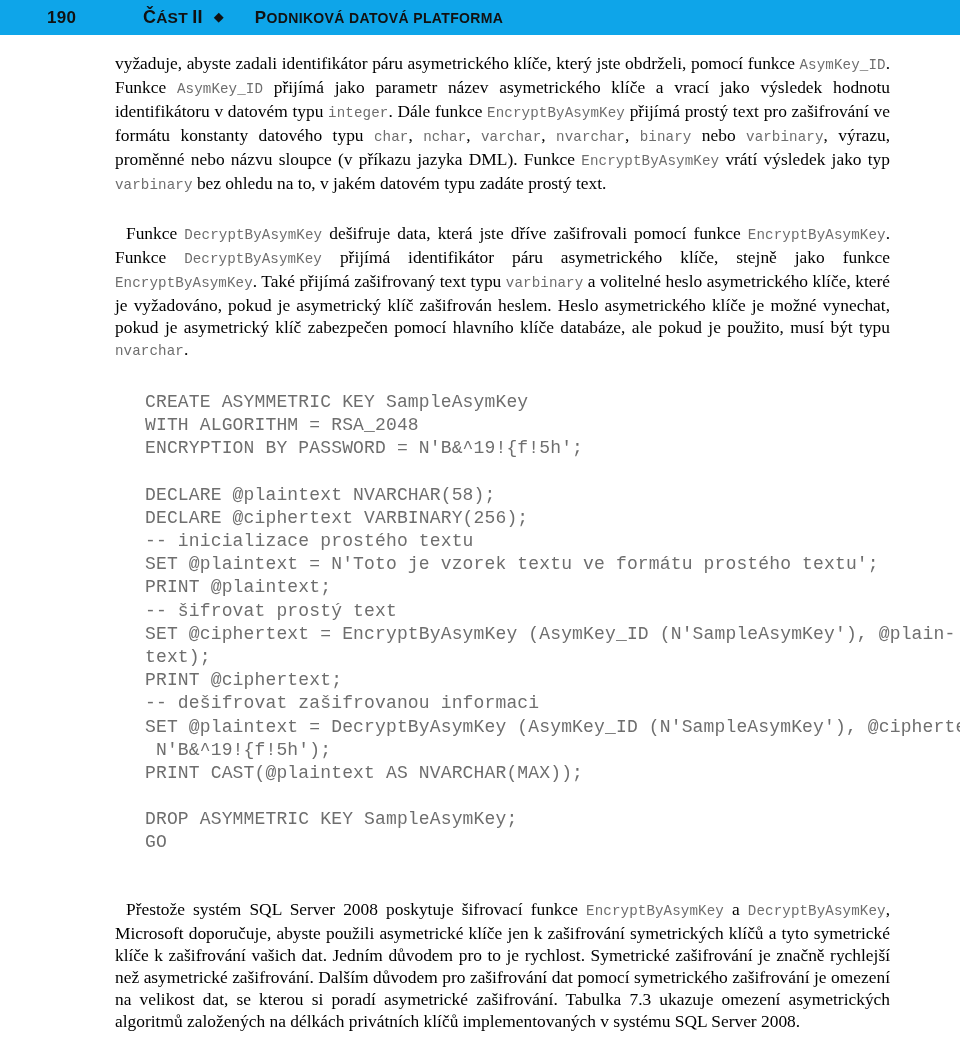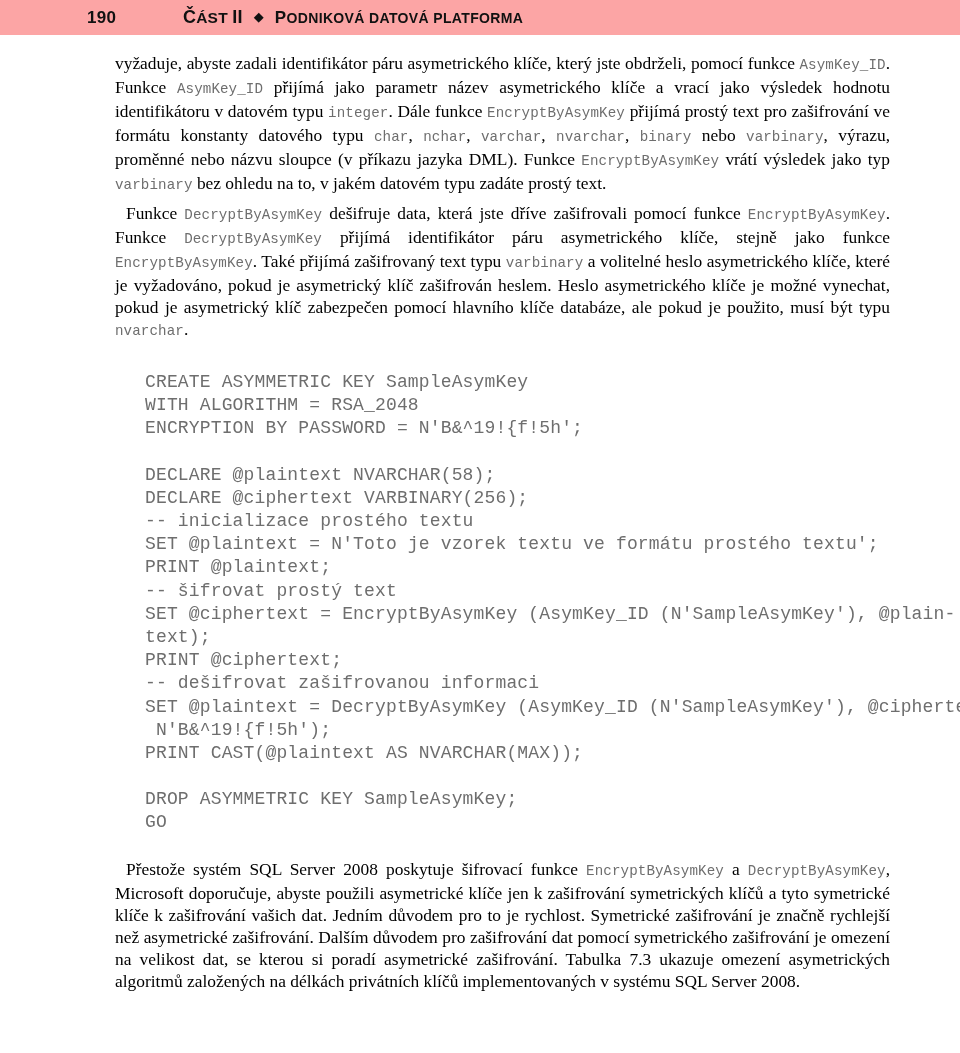--- a/index.html
+++ b/index.html
@@ -12,25 +12,25 @@
     height: 1053px;
     font-family: "Liberation Serif", "DejaVu Serif", serif;
     color: #000000;
     overflow: hidden;
   }
 
   
   .header-band {
     width: 960px;
     height: 35px;
-    background: #fca5a5;
+    background: #0ea5e9;
     display: flex;
     align-items: center;
     box-sizing: border-box;
-    padding-left: 87px;
+    padding-left: 47px;
   }
   .folio {
     font-family: "Liberation Sans", "DejaVu Sans", sans-serif;
     font-weight: bold;
     font-size: 17px;
     letter-spacing: 0.3px;
     color: #111;
     width: 96px;
     display: inline-block;
   }
@@ -54,20 +54,21 @@
     line-height: 1;
     color: #111;
     transform: translateY(-1px);
   }
   .chapter-title {
     font-family: "Liberation Sans", "DejaVu Sans", sans-serif;
     font-weight: bold;
     font-size: 14px;
     color: #111;
     letter-spacing: 0.35px;
+    margin-left: 20px;
   }
   .chapter-title .cap { font-size: 17px; }
 
   
   .page {
     padding: 0;
   }
   .content {
     margin-left: 115px;
     width: 775px;
@@ -76,21 +77,21 @@
 
   p.body {
     margin: 0;
     font-size: 17.4px;
     line-height: 22px;
     text-align: justify;
     text-justify: inter-word;
     hyphens: none;
     color: #000;
   }
-  p.body.indent { text-indent: 11px; }
+  p.body.indent { text-indent: 11px; margin-top: 20px; }
 
   code, .mono {
     font-family: "Liberation Mono", "DejaVu Sans Mono", monospace;
     font-size: 14.2px;
     color: #6e6e6e;
     letter-spacing: 0.1px;
   }
 
   
   .codeblock {

